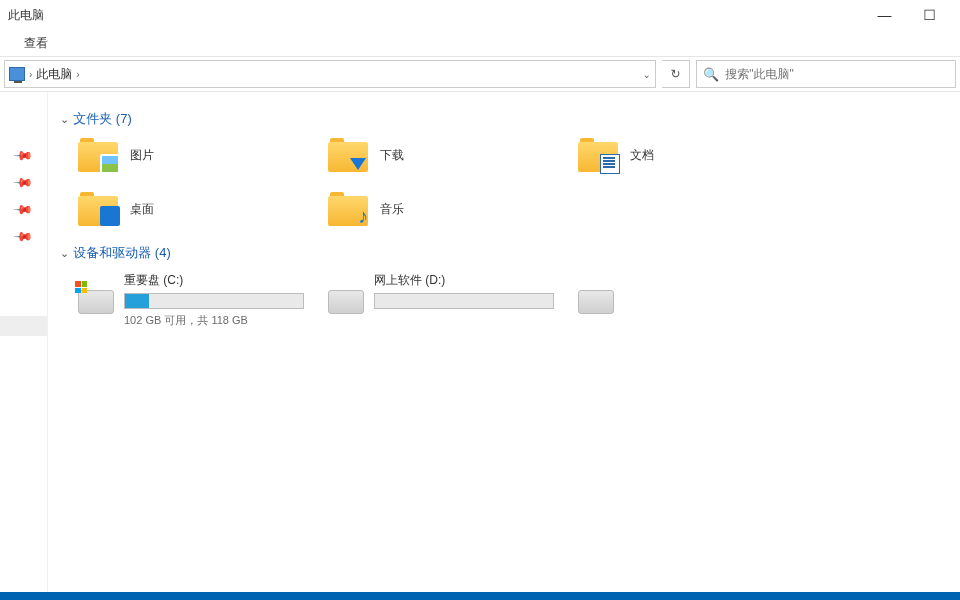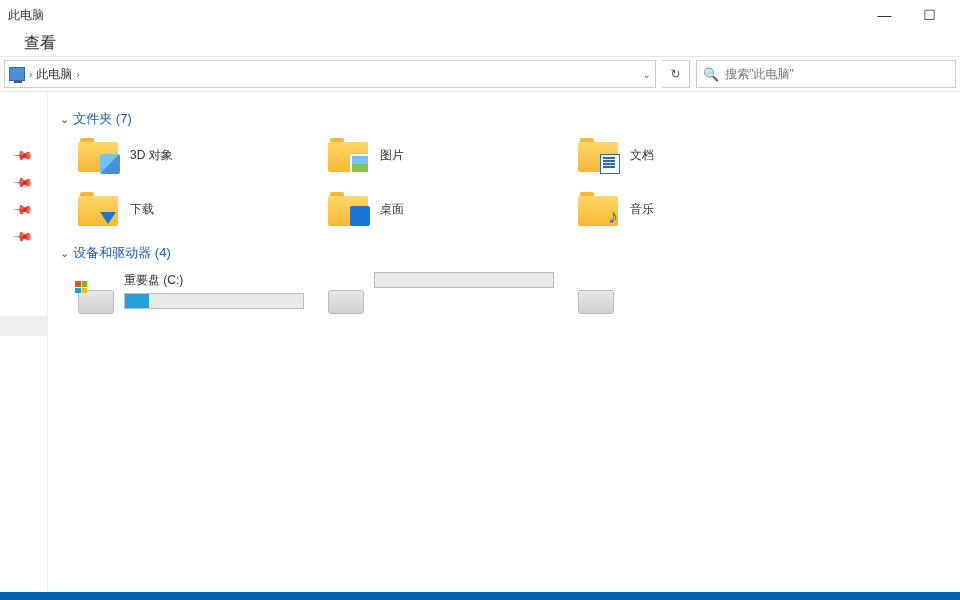--- a/index.html
+++ b/index.html
@@ -1,21 +1,21 @@
 <!DOCTYPE html>
 <html><head>
 <meta charset="utf-8">
 <style>
 * { box-sizing: border-box; margin: 0; padding: 0; }
 body { font-family: "Microsoft YaHei", "Segoe UI", sans-serif; font-size: 12px; color: #333; background: #fff; width: 960px; height: 600px; overflow: hidden; position: relative; }
 .titlebar { height: 30px; display: flex; align-items: center; padding: 0 8px; }
 .titlebar .title { font-size: 12px; }
 .titlebar .controls { margin-left: auto; display: flex; gap: 0; }
 .titlebar .controls .wc { width: 45px; height: 30px; display: flex; align-items: center; justify-content: center; font-size: 14px; }
-.menubar { height: 26px; display: flex; align-items: center; padding: 0 24px; font-size: 16px; }
+.menubar { height: 26px; display: flex; align-items: center; padding: 0 24px; font-size: 12px; }
 .addrbar { height: 36px; display: flex; align-items: center; gap: 6px; padding: 0 4px; border-top: 1px solid #e5e5e5; border-bottom: 1px solid #e5e5e5; }
 .breadcrumb { flex: 1; height: 28px; border: 1px solid #ccc; display: flex; align-items: center; padding: 0 4px; gap: 4px; }
 .breadcrumb .pc-icon { width: 16px; height: 14px; background: linear-gradient(#4a90d9,#4a90d9); border: 1px solid #2c6bab; position: relative; }
 .breadcrumb .pc-icon::after { content:""; position:absolute; bottom:-3px; left:4px; width:8px; height:2px; background:#555; }
 .breadcrumb .chev { color: #666; font-size: 10px; }
 .breadcrumb .crumb { font-size: 12px; }
 .breadcrumb .dd { margin-left: auto; color: #666; font-size: 10px; }
 .refresh { width: 28px; height: 28px; border: 1px solid #ccc; border-left: none; display: flex; align-items: center; justify-content: center; color: #555; }
 .searchbox { width: 260px; height: 28px; border: 1px solid #ccc; display: flex; align-items: center; padding: 0 6px; gap: 6px; color: #888; }
 .searchbox .mag { font-size: 13px; }
@@ -100,47 +100,39 @@
     <div class="section-header">
       <span class="caret">⌄</span>
       <span><span>文件夹</span> (<span>7</span>)</span>
     </div>
 
     <div class="folders" id="folders-grid">
         <div class="folder-item">
     <div class="folder-icon">
       <div class="folder-tab"></div>
             <div class="folder-back"></div>
-      <div class="folder-overlay ov-3d"></div>
-    </div>
-    <span class="folder-label">3D 对象</span>
-        </div>
-        <div class="folder-item">
-    <div class="folder-icon">
-      <div class="folder-tab"></div>
-            <div class="folder-back"></div>
       <div class="folder-overlay ov-pic"></div>
     </div>
     <span class="folder-label">图片</span>
         </div>
         <div class="folder-item">
     <div class="folder-icon">
       <div class="folder-tab"></div>
             <div class="folder-back"></div>
-      <div class="folder-overlay ov-doc"></div>
+      <div class="folder-overlay ov-dl"></div>
     </div>
-    <span class="folder-label">文档</span>
+    <span class="folder-label">下载</span>
         </div>
         <div class="folder-item">
     <div class="folder-icon">
       <div class="folder-tab"></div>
             <div class="folder-back"></div>
-      <div class="folder-overlay ov-dl"></div>
+      <div class="folder-overlay ov-doc"></div>
     </div>
-    <span class="folder-label">下载</span>
+    <span class="folder-label">文档</span>
         </div>
         <div class="folder-item">
     <div class="folder-icon">
       <div class="folder-tab"></div>
             <div class="folder-back"></div>
       <div class="folder-overlay ov-desk"></div>
     </div>
     <span class="folder-label">桌面</span>
         </div>
         <div class="folder-item">
@@ -166,27 +158,29 @@
               <span></span>
               <span></span>
               <span></span>
             </div>
     </div>
     <div class="drive-info">
       <div class="drive-name">重要盘 (C:)</div>
       <div class="drive-bar">
         <div class="drive-used" style="width:13.559322033898304%"></div>
       </div>
+      <div class="drive-stats">102 GB 可用，共 118 GB</div>
     </div>
         </div>
         <div class="drive-item">
     <div class="drive-icon">
       
     </div>
     <div class="drive-info">
+      <div class="drive-name">网上软件 (D:)</div>
       <div class="drive-bar">
         <div class="drive-used" style="width:0%"></div>
       </div>
     </div>
         </div>
         <div class="drive-item">
     <div class="drive-icon">
       
     </div>
         </div>

